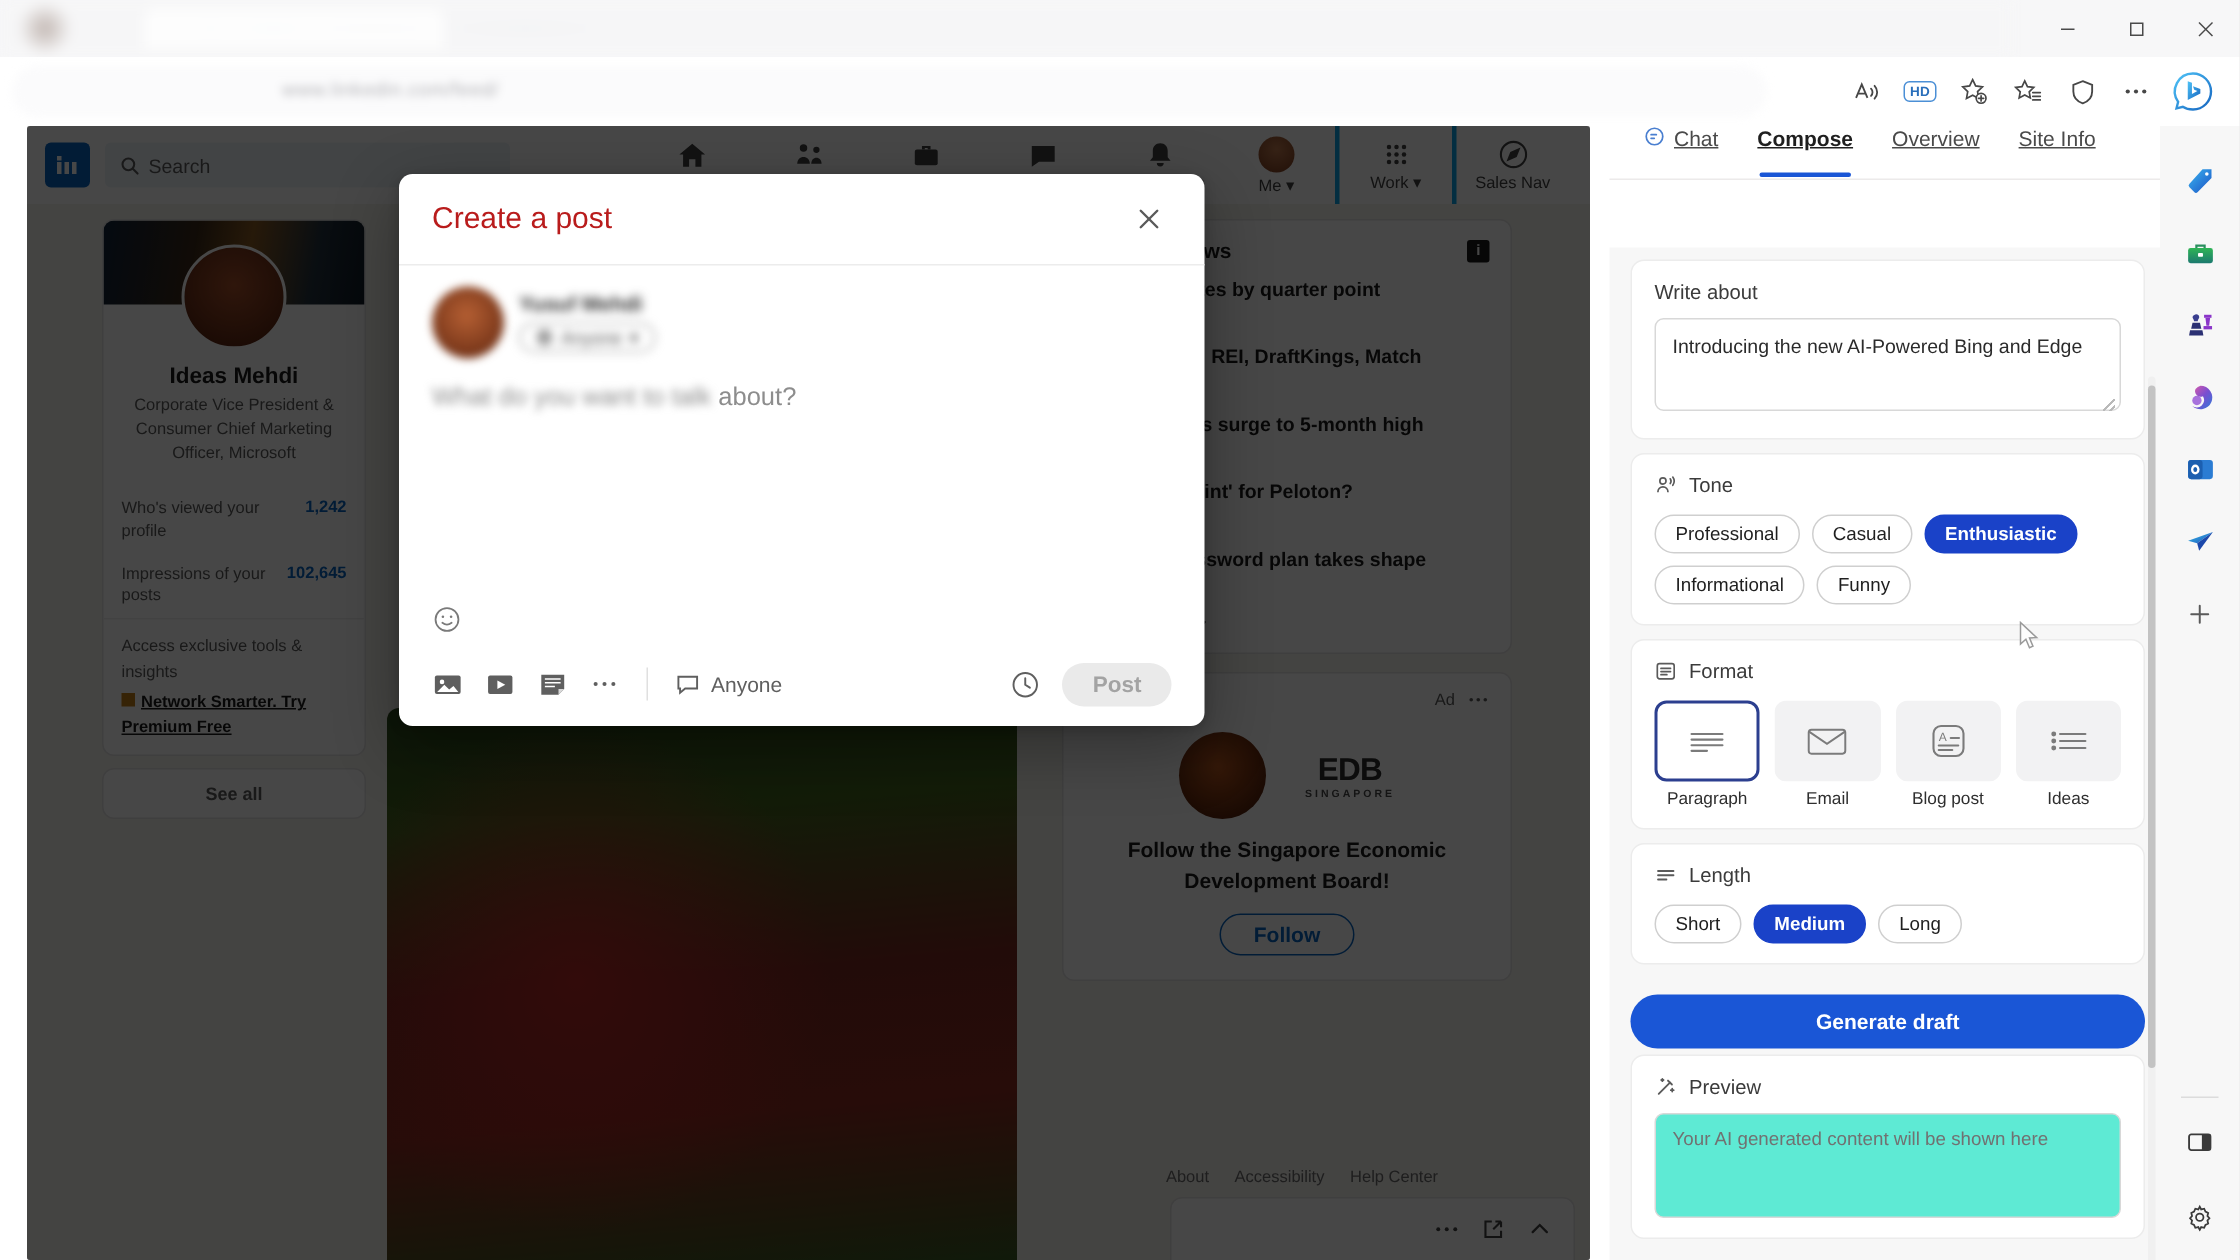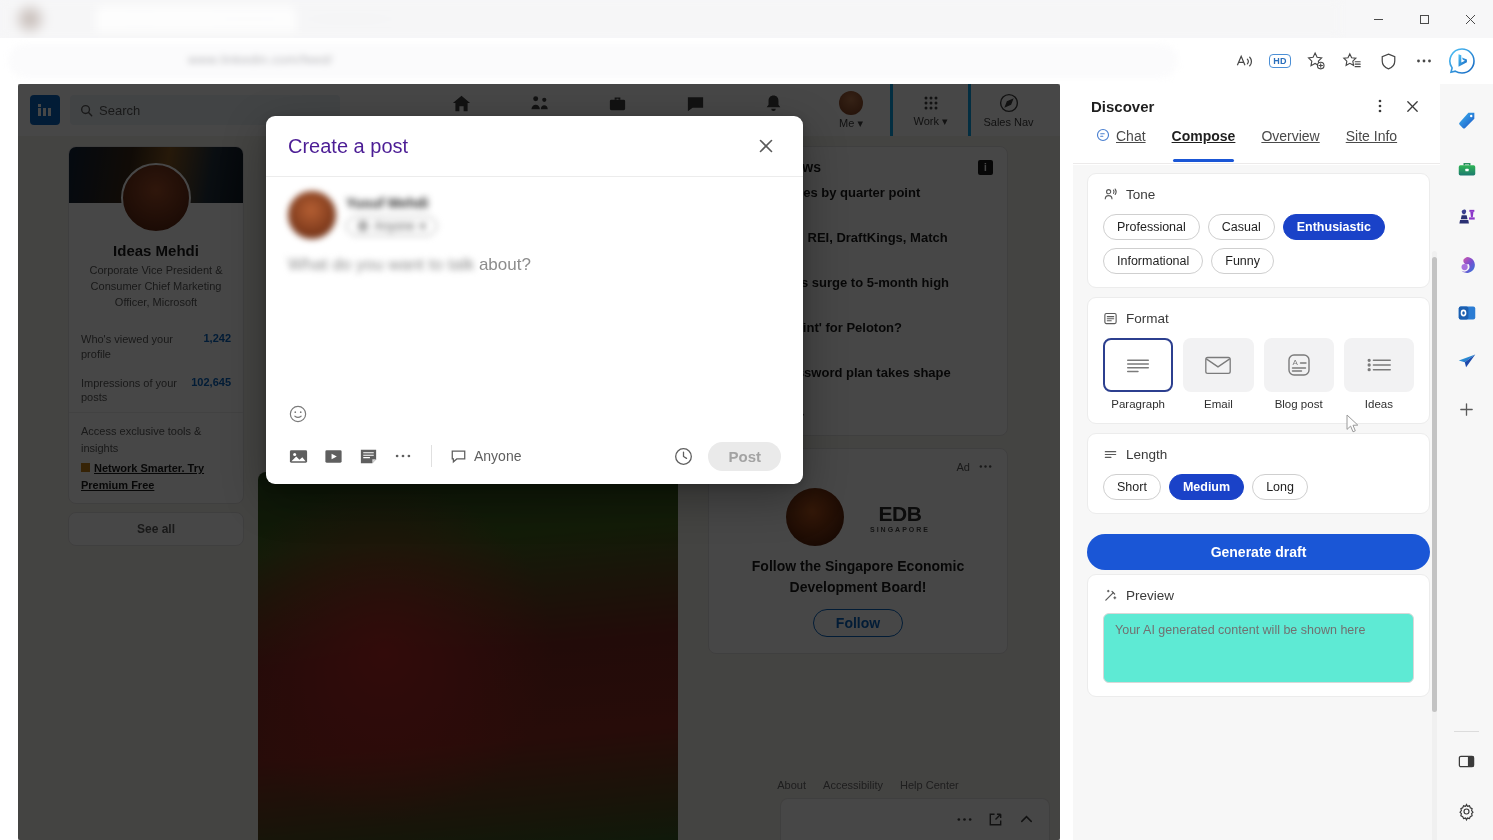--- a/index.html
+++ b/index.html
@@ -174,21 +174,21 @@
   .modal {
     position: absolute; left: 266px; top: 116px; width: 537px; height: 368px;
     background: #ffffff; border-radius: 9px; z-index: 60;
     box-shadow: 0 14px 44px rgba(0,0,0,.32), 0 2px 8px rgba(0,0,0,.18);
     display: flex; flex-direction: column;
   }
   .modal-head {
     height: 61px; display: flex; align-items: center; justify-content: space-between;
     padding: 0 22px; border-bottom: 1px solid #ececec;
   }
-  .modal-title { font-size: 20px; color: #4c1d95; }
+  .modal-title { font-size: 20px; color: #b91c1c; }
   .modal-close { width: 30px; height: 30px; display: flex; align-items: center; justify-content: center;
                  color: #5a5a5a; border-radius: 50%; }
   .modal-author { display: flex; align-items: center; gap: 10px; padding: 14px 22px 0; }
   .modal-avatar { width: 48px; height: 48px; border-radius: 50%;
                   background: radial-gradient(circle at 48% 40%, #b55f33, #5d240e);
                   filter: blur(3px); }
   .modal-authorinfo { filter: blur(3.2px); }
   .modal-authorname { font-size: 14px; font-weight: bold; color: #2f2f2f; }
   .modal-audience {
     margin-top: 5px; display: inline-flex; align-items: center; gap: 5px;
@@ -678,38 +678,20 @@
               <circle cx="11" cy="11" r="8.2"></circle>
               <path d="M11 6.4 V11 l3.2 2" stroke-linecap="round"></path>
             </svg>
         </span>
         <span class="mf-post">Post</span>
       </span>
     </div>
   </div>
 
   <div class="panel">
-    <div class="panel-head">
-      <span class="panel-title">Discover</span>
-      <span class="panel-head-actions">
-        <span class="phbtn">
-          <svg width="16" height="16" viewBox="0 0 16 16" fill="currentColor">
-              <circle cx="8" cy="3" r="1.35"></circle>
-              <circle cx="8" cy="8" r="1.35"></circle>
-              <circle cx="8" cy="13" r="1.35"></circle>
-            </svg>
-        </span>
-        <span class="phbtn">
-          <svg width="15" height="15" viewBox="0 0 16 16" fill="none" stroke="currentColor" stroke-width="1.4" stroke-linecap="round">
-              <line x1="3" y1="3" x2="13" y2="13"></line>
-              <line x1="13" y1="3" x2="3" y2="13"></line>
-            </svg>
-        </span>
-      </span>
-    </div>
 
     <div class="panel-tabs">
       <div class="ptab">
         <svg width="14" height="14" viewBox="0 0 16 16" fill="none" stroke="#4a7fd0" stroke-width="1.3">
             <circle cx="8" cy="8" r="6.3"></circle>
             <path d="M5.4 6.6 h4 M5.4 9.4 h2.4" stroke-linecap="round"></path>
           </svg>
         <span>Chat</span>
       </div>
       <div class="ptab active">
@@ -720,20 +702,27 @@
       </div>
       <div class="ptab">
         <span>Site Info</span>
       </div>
     </div>
 
     <div class="panel-scroll">
       <div class="panel-inner">
 
         
+        <div class="sect">
+          <div class="sect-label">Write about</div>
+          <div class="ta-wrap">
+            <textarea class="ta" placeholder="Write about" style="">Introducing the new AI-Powered Bing and Edge</textarea>
+            <span class="ta-grip"></span>
+          </div>
+        </div>
 
         
         <div class="sect">
           <div class="sect-label">
             <span class="ic">
               <svg width="15" height="15" viewBox="0 0 16 16" fill="none" stroke="currentColor" stroke-width="1.2">
                 <circle cx="6" cy="5" r="2.2"></circle>
                   <path d="M2.4 13 c0-2.4 1.6-3.8 3.6-3.8 s3.6 1.4 3.6 3.8"></path>
                 <path d="M11.2 3.4 a3 3 0 0 1 0 3.4" stroke-linecap="round"></path>
                 <path d="M13 2.2 a5 5 0 0 1 0 5.8" stroke-linecap="round"></path>

